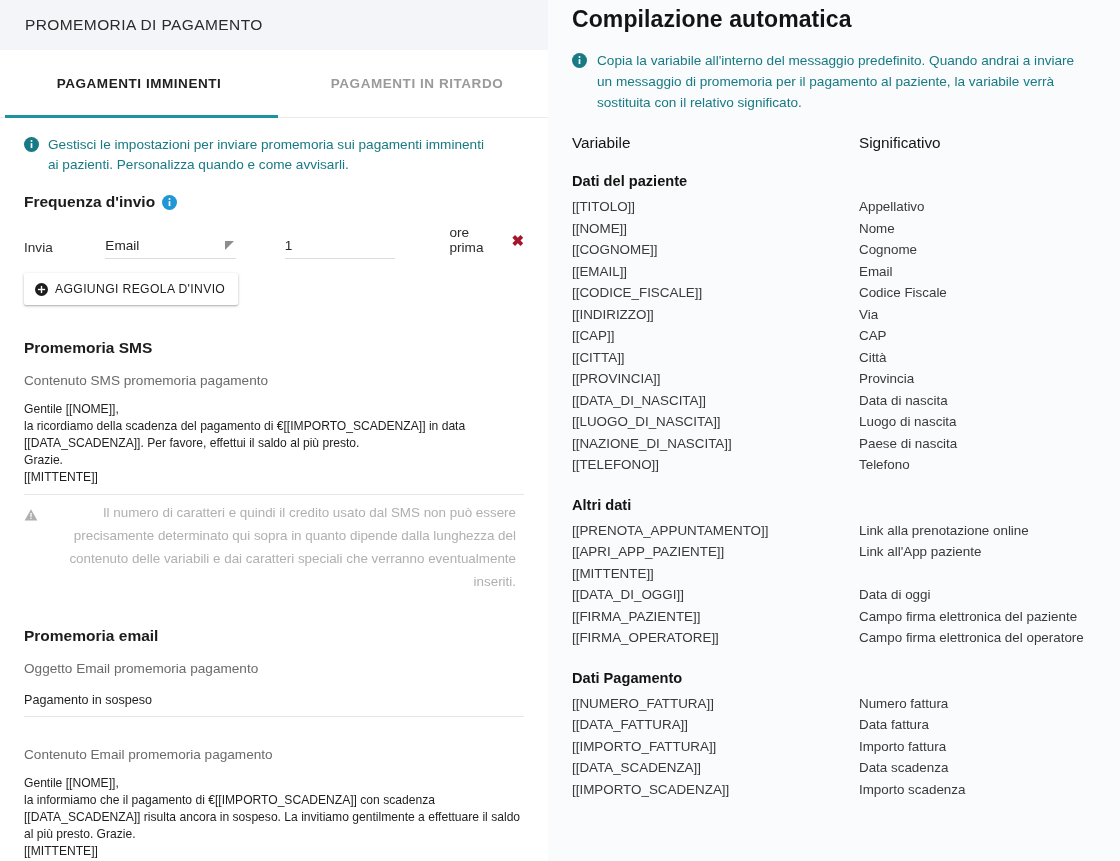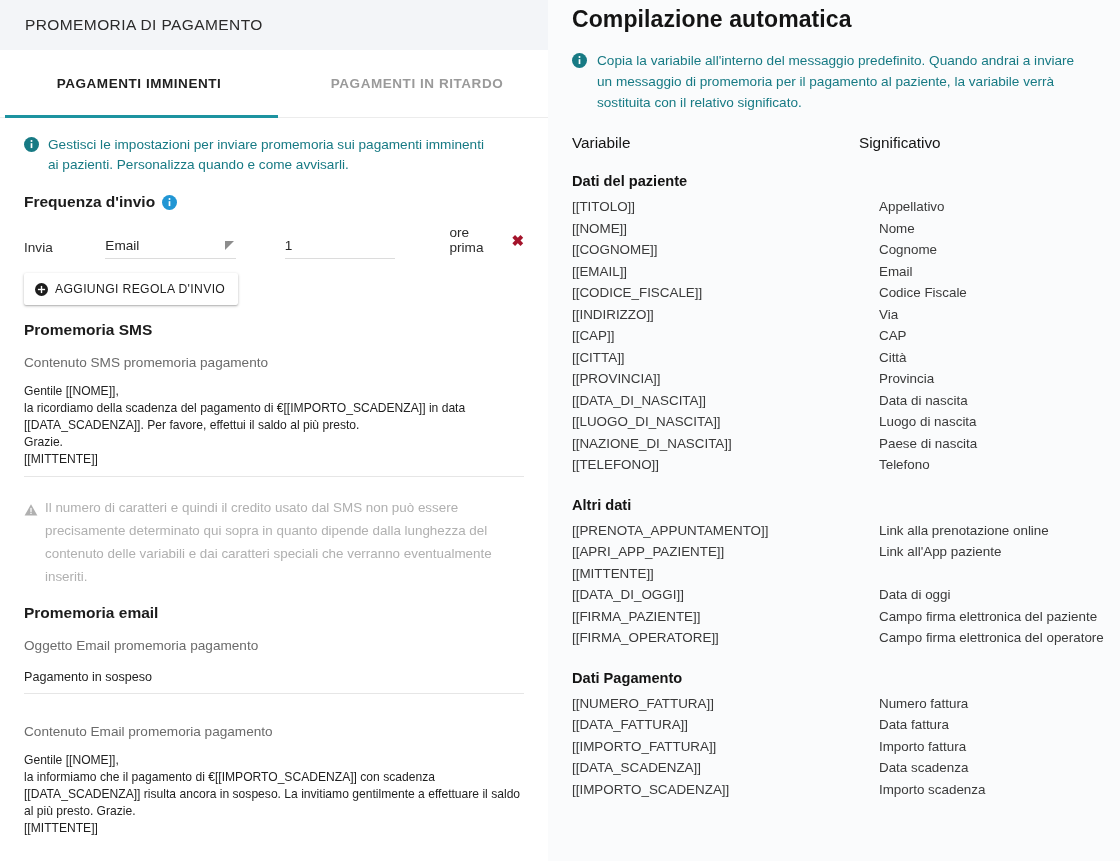--- a/index.html
+++ b/index.html
@@ -186,44 +186,45 @@
     color: #1d1d1d;
     cursor: pointer;
     justify-content: space-between;
   }
   .icon-plus-circle { width: 13px; height: 13px; display:block; }
 
   .block-title {
     font-size: 15.5px;
     font-weight: bold;
     color: #1c1c1c;
-    margin-top: 16px;
+    margin-top: 34px;
   }
   .field-caption {
     font-size: 13.6px;
     color: #6b6b6b;
     margin-top: 16px;
   }
   .msg-body {
     font-size: 12.1px;
     line-height: 17px;
     color: #1f1f1f;
     margin-top: 13px;
     white-space: pre-line;
     padding-bottom: 8px;
     border-bottom: 1px solid #e6e6e6;
   }
   .warn-note {
     display: flex;
     gap: 7px;
-    margin-top: 19px;
+    margin-top: 6px;
     font-size: 13.4px;
     line-height: 23px;
     color: #b0b0b0;
     max-width: 492px;
+    text-align: right;
   }
   .icon-warning { width: 14px; height: 14px; margin-top: 5px; flex:0 0 auto; }
 
   .subject-value {
     font-size: 12.6px;
     color: #1f1f1f;
     margin-top: 17px;
     padding-bottom: 9px;
     border-bottom: 1px solid #e6e6e6;
   }
@@ -270,21 +271,20 @@
     font-weight: bold;
     color: #141414;
     margin-top: 21px;
     margin-bottom: 7px;
   }
   .var-row {
     display: flex;
     font-size: 13.4px;
     line-height: 21.5px;
     color: #3c3c3c;
-    gap: 20px;
   }
   .var-row .col-a { color: #3a3a3a; }
   .var-row .col-b { color: #3a3a3a; }
 </style>
 </head>
 <body>
 
 <div class="page">
 
   <div class="left-panel">

